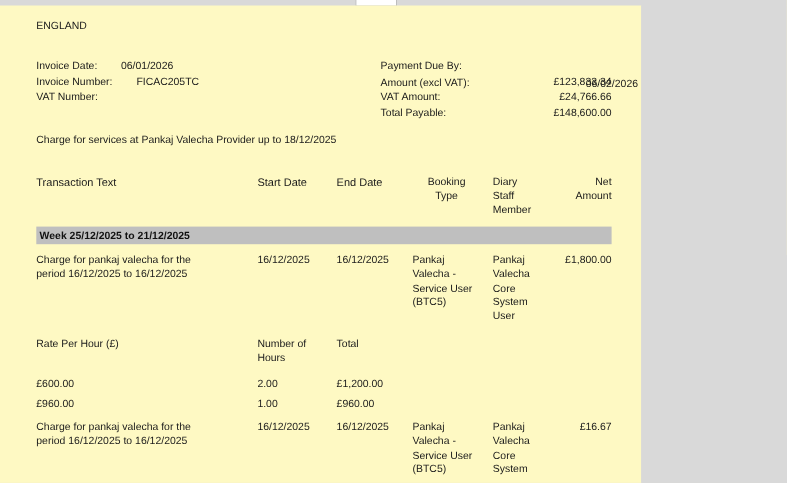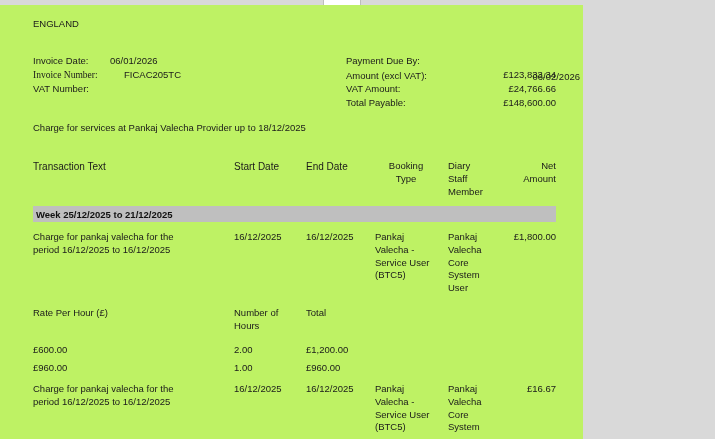--- a/index.html
+++ b/index.html
@@ -34,21 +34,21 @@
     height: 12px;
     background: #ffffff;
     border: 1px solid #bdbdbd;
   }
   .page {
     position: absolute;
     top: 5px;
     left: 0px;
     width: 583px;
     height: 434px;
-    background: #bef264;
+    background: #fef9c3;
     overflow: hidden;
   }
   .doc {
     position: absolute;
     top: 0; left: 0;
     width: 583px;
     font-size: 9.5px;
     color: #1a1a1a;
     line-height: 1.32;
   }
@@ -92,21 +92,21 @@
   <div class="top-box"></div>
 
   <div class="page">
     <div class="doc">
 
       <div class="txt" style="top:13px; left:33px;">ENGLAND</div>
 
       <div class="txt" style="top:50px; left:33px;">Invoice Date:</div>
       <div class="txt" style="top:50px; left:110px;">06/01/2026</div>
 
-      <div class="txt" style="top:64px; left:33px;font-family:Liberation Serif, serif;">Invoice Number:</div>
+      <div class="txt" style="top:64px; left:33px;">Invoice Number:</div>
       <div class="txt" style="top:64px; left:124px;">FICAC205TC</div>
 
       <div class="txt" style="top:78px; left:33px;">VAT Number:</div>
       <div class="txt" style="top:78px; left:110px;"></div>
 
       <div class="txt" style="top:50px; left:346px;">Payment Due By:</div>
       <div class="txt right" style="top:50px; left:480px; width:100px;margin-top:16px;">06/02/2026</div>
 
       <div class="txt" style="top:65px; left:346px;">Amount (excl VAT):</div>
       <div class="txt right" style="top:64px; left:456px; width:100px;">£123,833.34</div>

